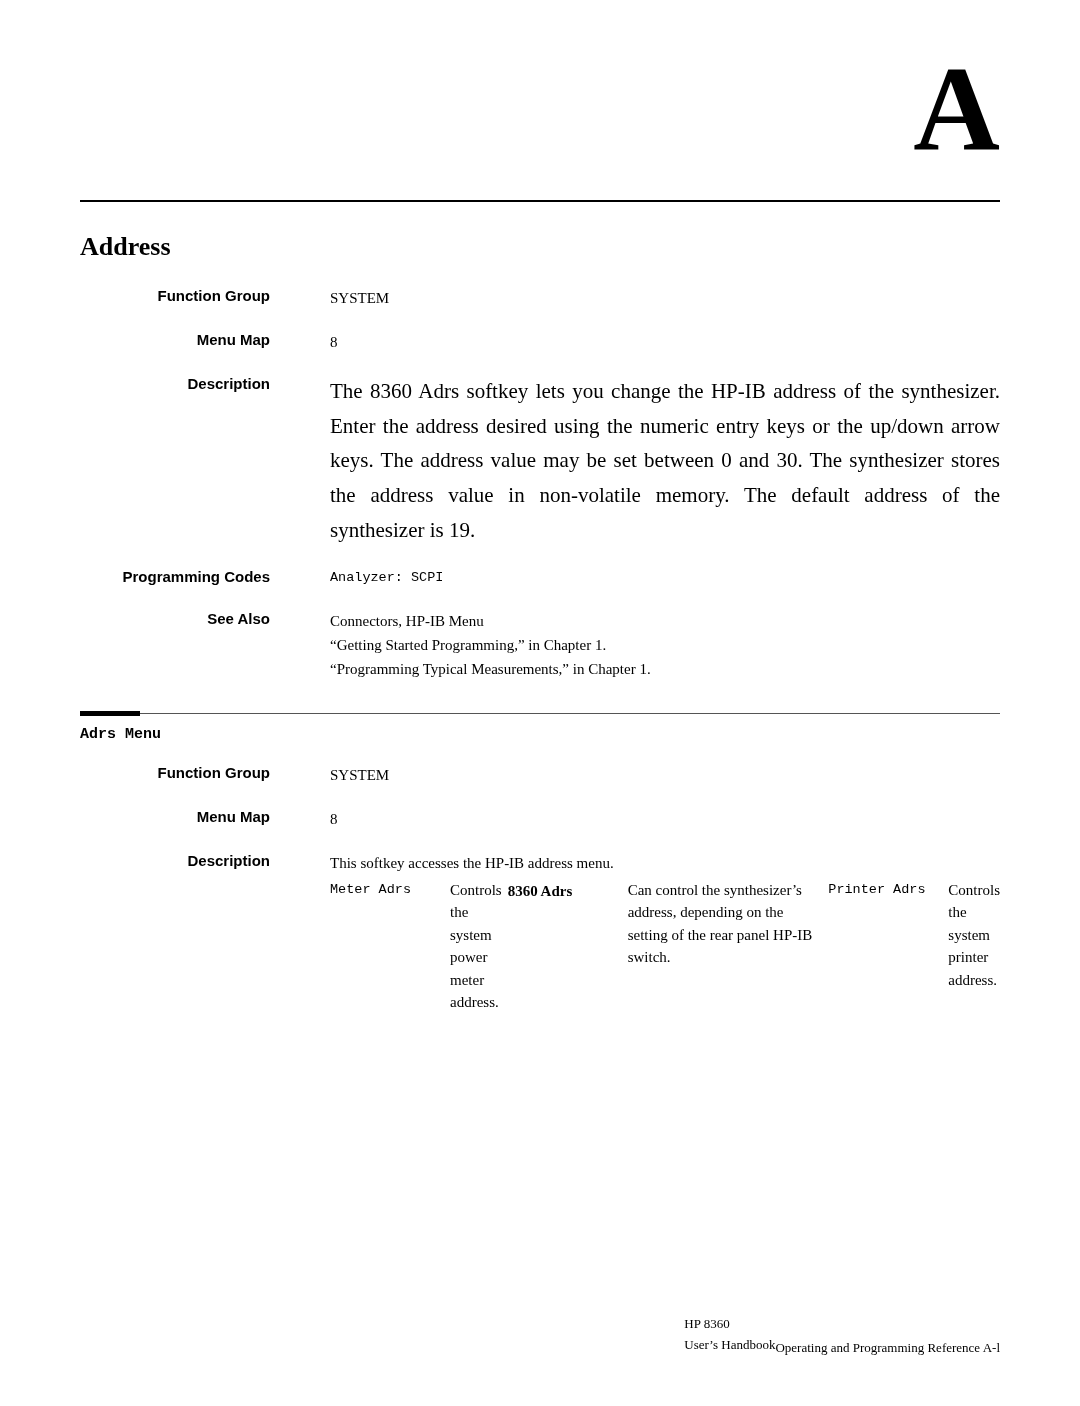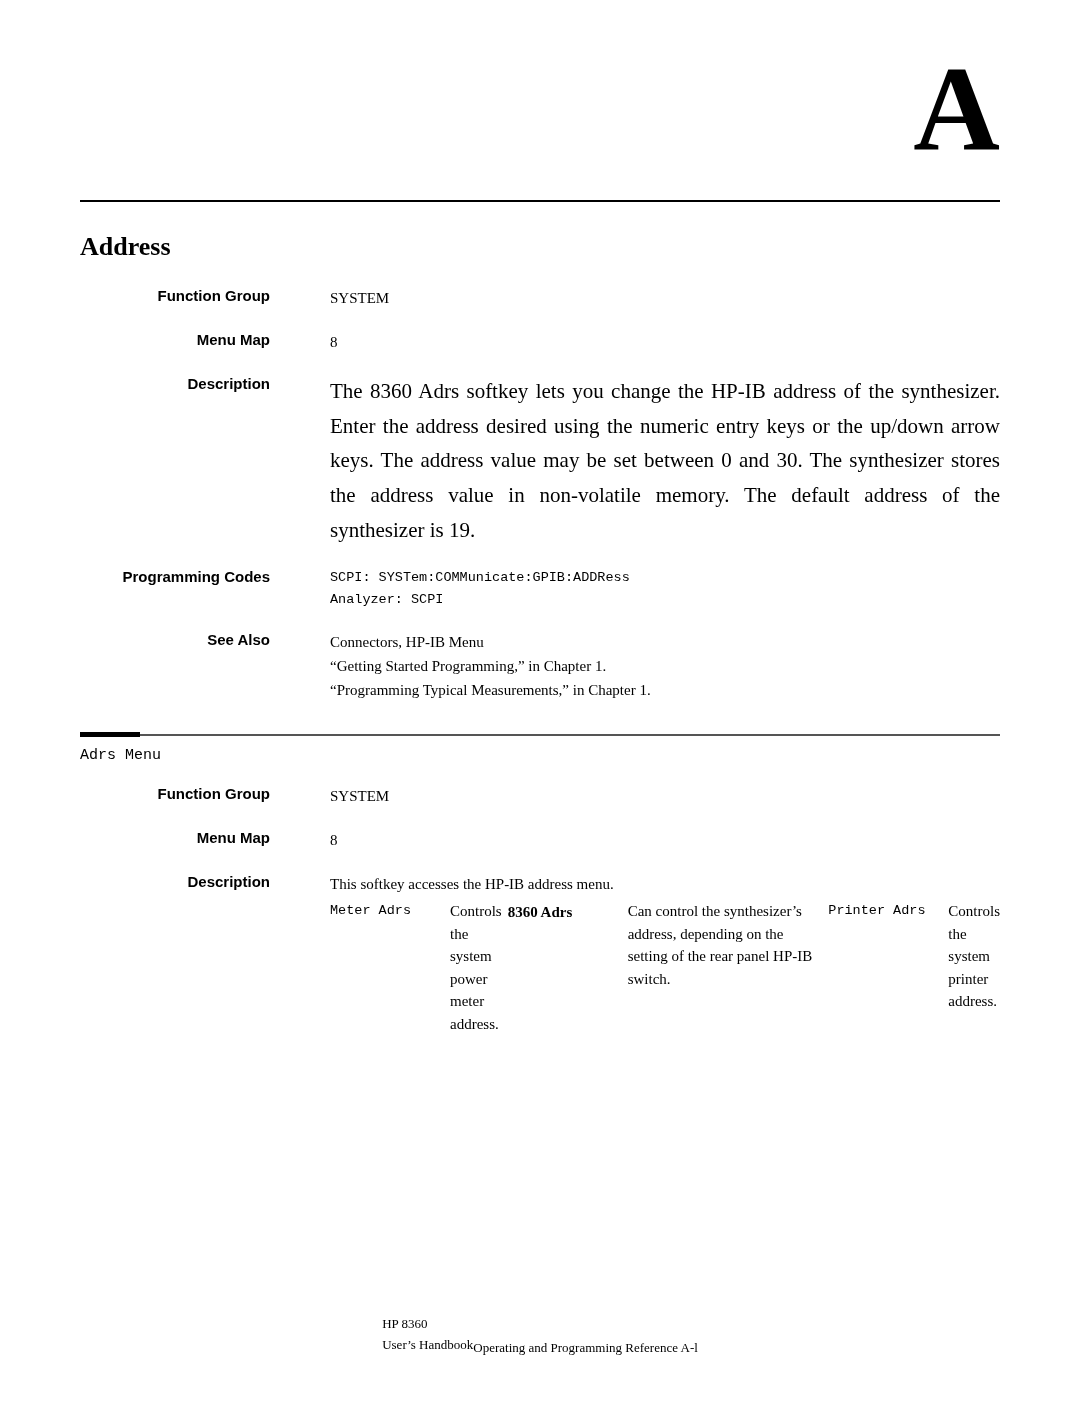--- a/index.html
+++ b/index.html
@@ -109,21 +109,21 @@
     .mid-rule-wrapper {
       display: flex;
       align-items: center;
       width: 100%;
     }
 
     
     .adrs-title {
       font-family: "Courier New", Courier, monospace;
       font-size: 15px;
-      font-weight: normal;
+      font-weight: bold;
       margin-top: 10px;
       margin-bottom: 20px;
     }
 
     
     .sub-table {
       display: flex;
       gap: 6px;
     }
 
@@ -151,21 +151,21 @@
       line-height: 1.5;
     }
 
     
     .footer {
       position: absolute;
       bottom: 50px;
       left: 80px;
       right: 80px;
       display: flex;
-      justify-content: center;
+      justify-content: flex-end;
       align-items: flex-end;
       font-family: "Times New Roman", Times, serif;
       font-size: 13px;
     }
 
     .footer-left {
       line-height: 1.6;
     }
 
     .footer-right {
@@ -205,21 +205,20 @@
   </div>
 
   <div class="entry-row">
     <div class="entry-label">Description</div>
     <div class="entry-content description-text">The 8360 Adrs softkey lets you change the HP-IB address of the synthesizer. Enter the address desired using the numeric entry keys or the up/down arrow keys. The address value may be set between 0 and 30. The synthesizer stores the address value in non-volatile memory. The default address of the synthesizer is 19.</div>
   </div>
 
   <div class="entry-row">
     <div class="entry-label">Programming Codes</div>
     <div class="entry-content mono">
-      <div>SCPI: SYSTem:COMMunicate:GPIB:ADDRess</div>
       <div>Analyzer: SCPI</div>
     </div>
   </div>
 
   <div class="entry-row">
     <div class="entry-label">See Also</div>
     <div class="entry-content">
       <div>Connectors, HP-IB Menu</div>
       <div>“Getting Started Programming,” in Chapter 1.</div>
       <div>“Programming Typical Measurements,” in Chapter 1.</div>

